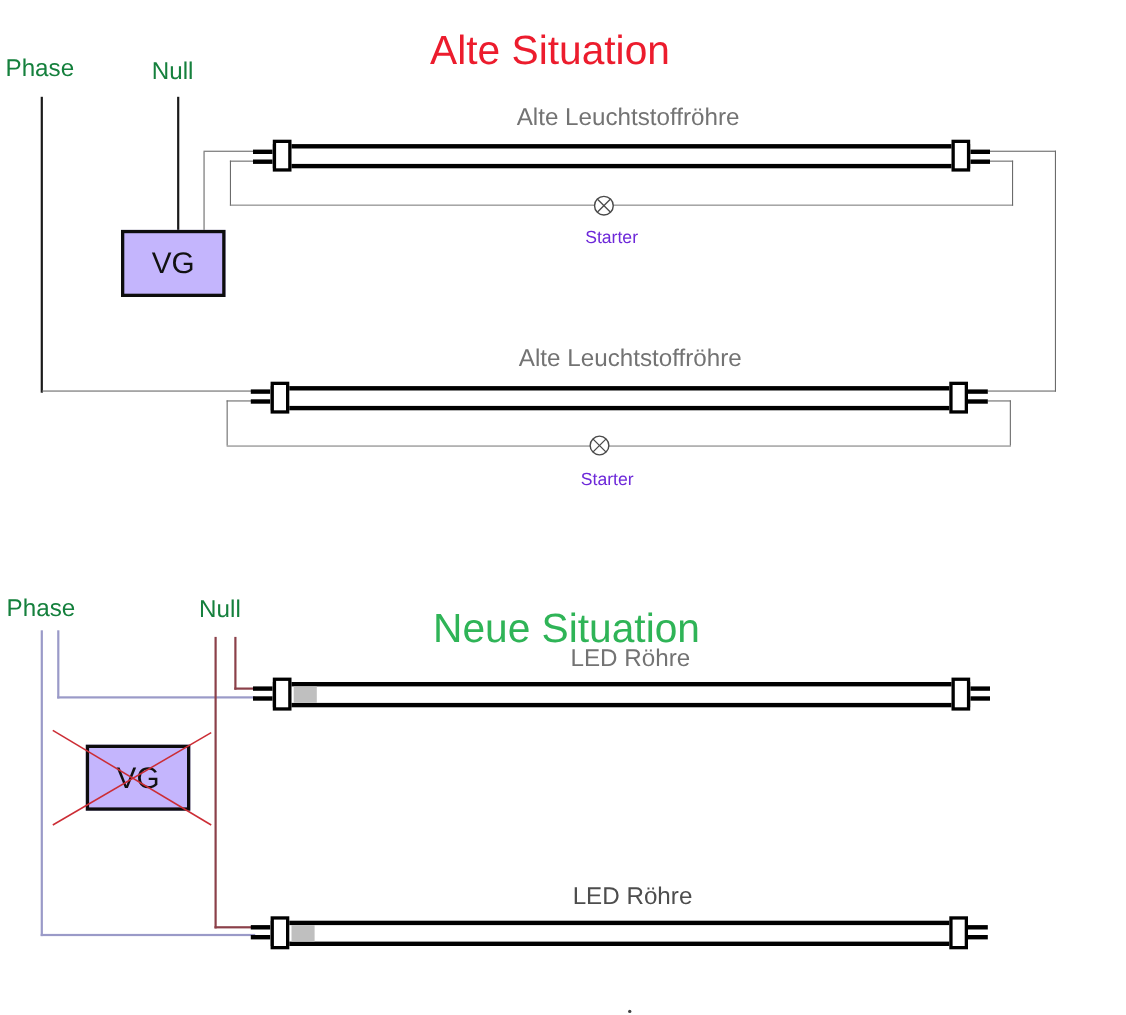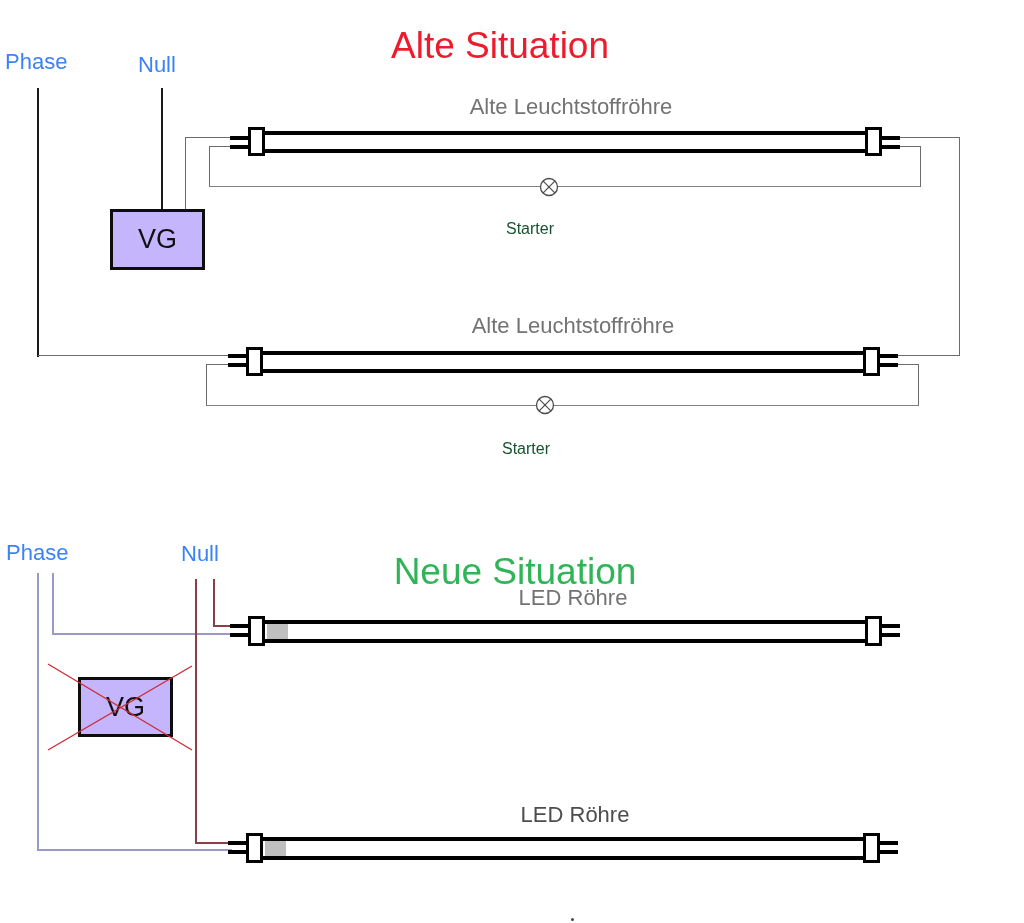--- a/index.html
+++ b/index.html
@@ -3,24 +3,24 @@
 <meta charset="utf-8">
 <style>
   html,body{margin:0;padding:0;background:#fff;}
   #canvas{
     position:relative;width:1024px;height:923px;background:#ffffff;
     font-family:"Liberation Sans", sans-serif;overflow:hidden;
   }
   .title{position:absolute;width:520px;text-align:center;font-size:37px;line-height:1.1;}
   .title-old{color:var(--old-title,#ec1c2d);}
   .title-new{color:var(--new-title,#2fb457);}
-  .lbl{position:absolute;font-size:22px;color:#3b82f6;}
+  .lbl{position:absolute;font-size:22px;color:#15803d;}
   .tube-lbl{position:absolute;width:500px;text-align:center;font-size:22px;color:#737373;}
   .tube-lbl.gray{color:#4d4d4d;}
-  .starter-lbl{position:absolute;width:100px;font-size:16px;color:#14532d;margin-top:12px;}
+  .starter-lbl{position:absolute;width:100px;text-align:center;font-size:16px;color:#6d28d9;}
   .wire{position:absolute;}
   .wk{background:var(--main-wire-black,#1a1a1a);}
   .wg{background:var(--wire-gray,#6b6b6b);}
   .ws{background:var(--starter-wire-gray,#808080);}
   .wp{background:var(--phase-wire-purple,#9a9ac8);}
   .wm{background:var(--null-wire-maroon,#8b4049);}
   .tube-body{position:absolute;height:22px;width:634px;border:4px solid #000;background:#fff;box-sizing:border-box;}
   .tube-cap{position:absolute;width:17px;height:29px;border:3px solid #000;background:#fff;box-sizing:border-box;z-index:3;}
   .pin{position:absolute;width:18px;height:4px;background:#000;}
   .led-chip{position:absolute;width:21px;height:15px;background:var(--led-endcap-gray,#bfbfbf);z-index:4;}

